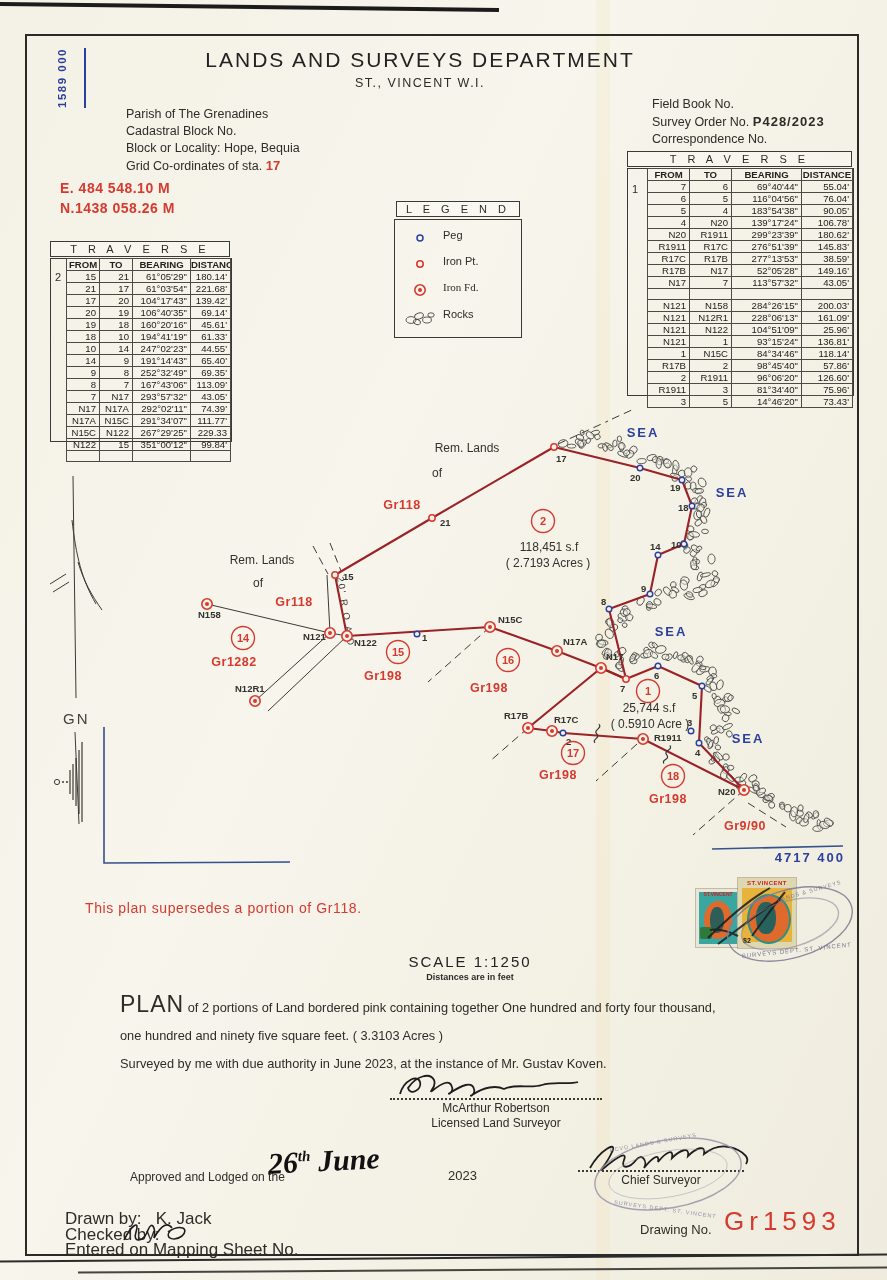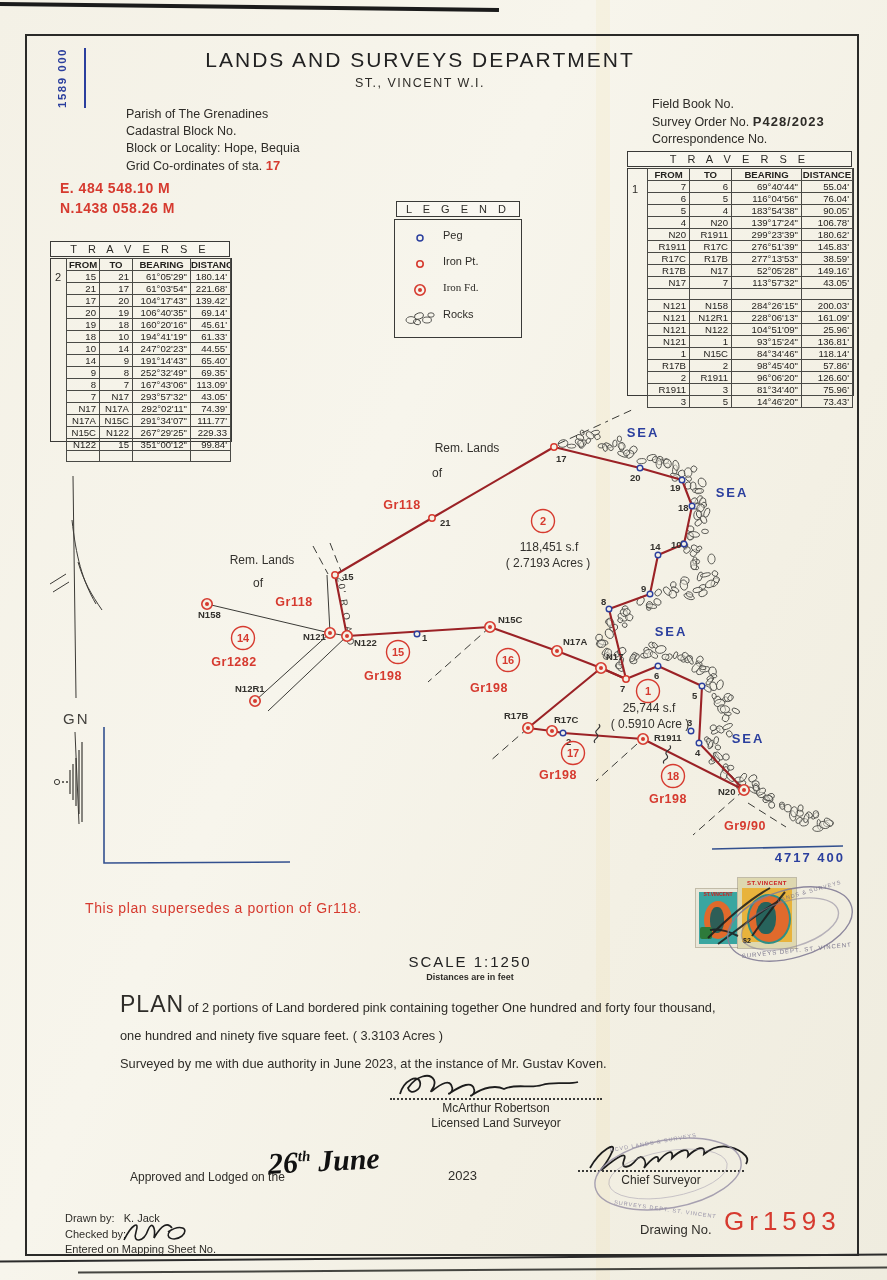--- a/index.html
+++ b/index.html
@@ -47,21 +47,21 @@
   .sig-dots{border-bottom:2px dotted #3a3a38;}
   .surv-line{left:390px;top:1080px;width:212px;height:18px;}
   .surv-name{left:390px;top:1101px;width:212px;text-align:center;font-size:12px;line-height:15px;}
   .appr-label{left:130px;top:1170px;font-size:12px;}
   .appr-hand{left:268px;top:1144px;font-family:"Liberation Serif",serif;font-style:italic;font-weight:bold;
              font-size:30px;transform:rotate(-3deg);color:#111;}
   .appr-hand sup{font-size:15px;}
   .appr-year{left:448px;top:1168px;font-size:13px;}
   .chief-line{left:578px;top:1152px;width:166px;height:18px;}
   .chief-name{left:578px;top:1173px;width:166px;text-align:center;font-size:12px;}
-  .foot{font-size:11px;line-height:15.5px;}
+  .foot{font-size:17px;line-height:15.5px;}
   .foot-left{left:65px;top:1211px;}
   .drawing-label{left:640px;top:1222px;font-size:13px;}
   .drawing-no{left:724px;top:1206px;font-size:26px;color:#d63a2f;letter-spacing:5px;}
   .stamp{position:absolute;box-shadow:0 0 0 1px rgba(120,110,80,0.4);}
   svg text{font-family:"Liberation Sans",sans-serif;}
 </style>
 </head>
 <body>
 
 <div class="page">

